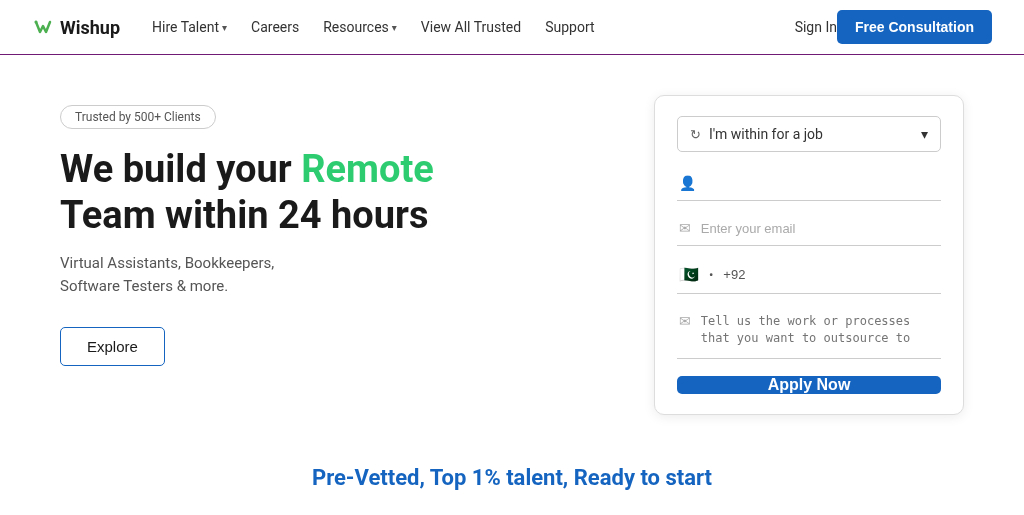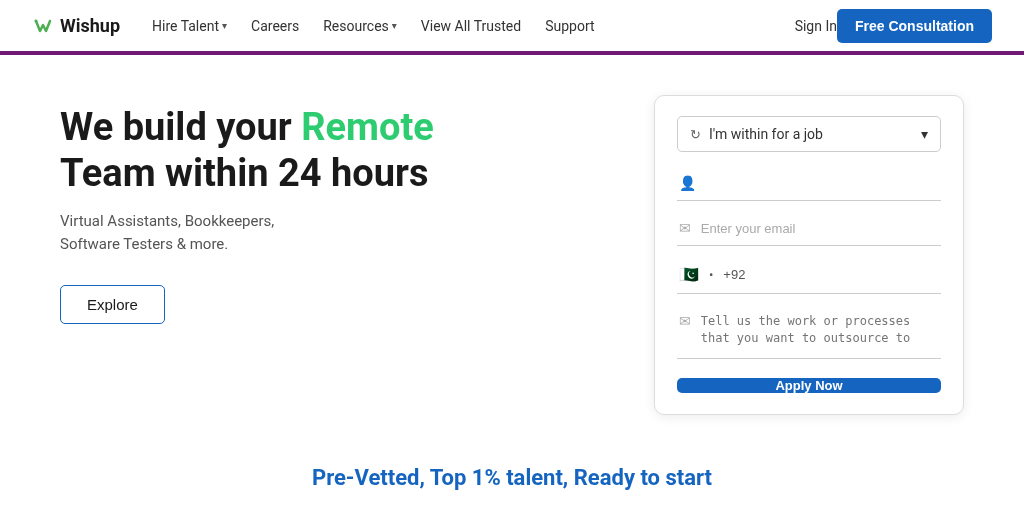--- a/index.html
+++ b/index.html
@@ -1,21 +1,21 @@
 <!DOCTYPE html>
 <html><head>
   <meta charset="utf-8">
   <style>
     * { margin: 0; padding: 0; box-sizing: border-box; }
     body { font-family: -apple-system, BlinkMacSystemFont, 'Segoe UI', Roboto, sans-serif; background: #fff; width: 1024px; height: 515px; overflow: hidden; }
 
     
     .navbar {
       display: flex; align-items: center; justify-content: space-between;
-      padding: 0 32px; height: 55px; border-bottom: 4px solid #701a75;
+      padding: 0 32px; height: 55px; border-bottom: 1px solid #701a75;
       background: #fff;
     }
     .navbar-left { display: flex; align-items: center; gap: 32px; }
     .logo { display: flex; align-items: center; gap: 6px; font-weight: 700; font-size: 18px; color: #1a1a1a; }
     .logo-icon { display: flex; align-items: center; }
     .logo-icon svg { width: 22px; height: 22px; }
     .nav-links { display: flex; align-items: flex-end; gap: 24px; }
     .nav-link { font-size: 14px; color: #333; text-decoration: none; display: flex; align-items: center; gap: 3px; cursor: pointer; }
     .nav-chevron { font-size: 10px; color: #555; }
     .navbar-right { display: flex; align-items: center; }
@@ -81,21 +81,21 @@
     .textarea-field {
       display: flex; align-items: flex-start; gap: 10px;
       border-bottom: 1px solid #ccc; padding: 9px 2px; margin-bottom: 16px;
     }
     .textarea-field textarea {
       border: none; outline: none; font-size: 12px; color: #999;
       width: 100%; background: transparent; resize: none; height: 36px; line-height: 1.4;
     }
     .apply-btn {
       background: #1565c0; color: #fff; border: none; width: 100%;
-      border-radius: 5px; font-size: 13px; font-weight: 600; cursor: pointer;
+      border-radius: 5px; font-size: 16px; font-weight: 600; cursor: pointer;
     }
 
     
     .bottom-section {
       text-align: center; padding: 30px 0 0 0;
       background: #fff;
     }
     .bottom-tagline { font-size: 22px; font-weight: 700; color: #1565c0; }
   </style>
 </head>
@@ -134,20 +134,21 @@
   </div>
   <div class="navbar-right">
     <a class="sign-in-link">Sign In</a>
     <button class="free-consultation-btn">Free Consultation</button>
   </div>
 </nav>
 
 <div class="main-content">
 
   <div class="left-section">
+    <div class="trusted-badge">Trusted by 500+ Clients</div>
     <h1 class="headline">
       <span>We build your </span><span class="headline-highlight">Remote</span><br>
       <span>Team within 24 hours</span>
     </h1>
     <p class="subtitle">Virtual Assistants, Bookkeepers,<br>Software Testers &amp; more.</p>
     <button class="explore-btn">Explore</button>
   </div>
 
   <div class="form-card">
     

